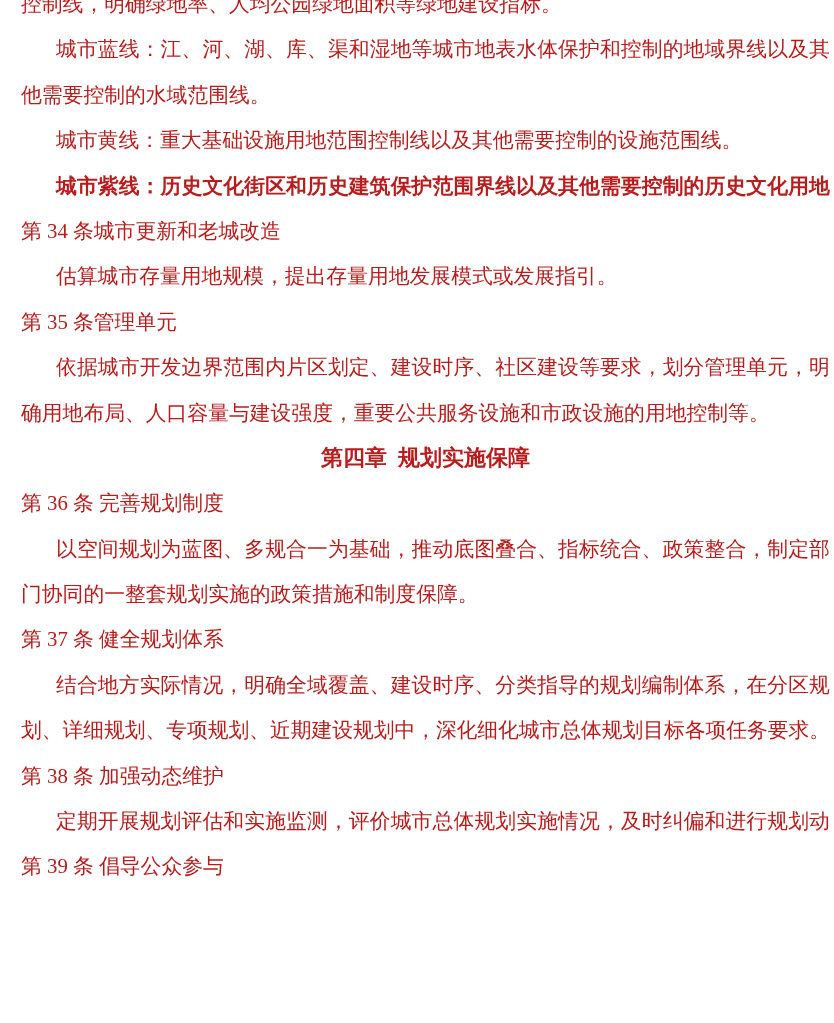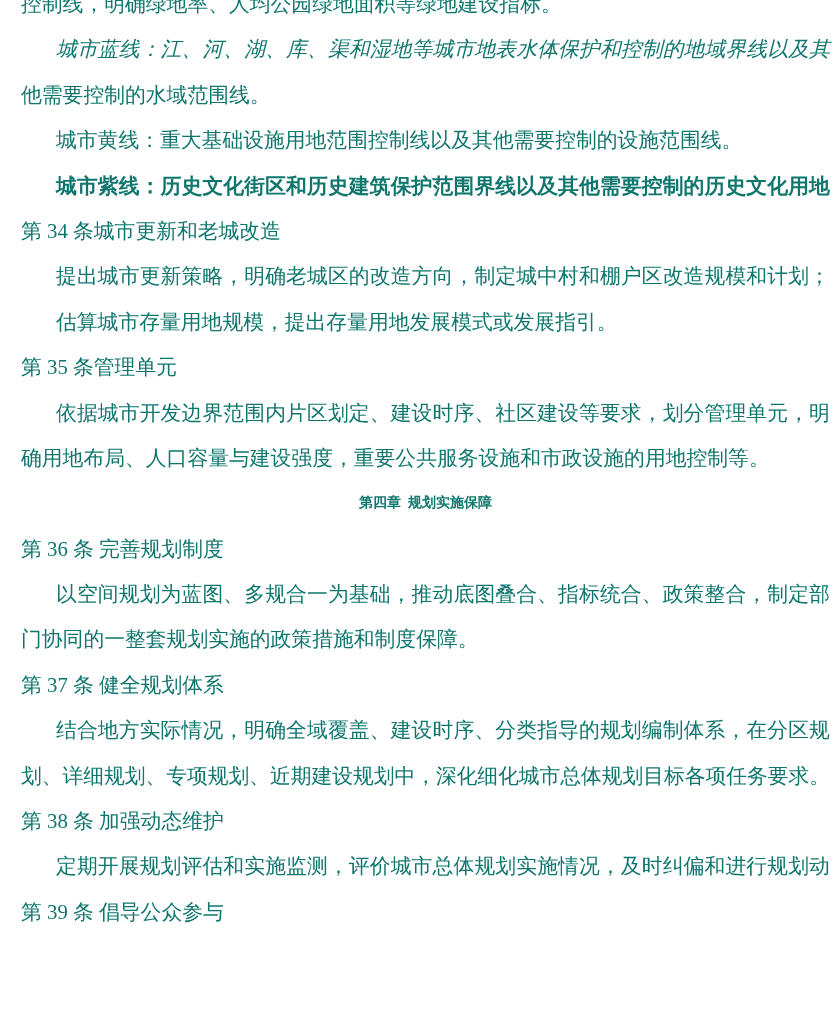--- a/index.html
+++ b/index.html
@@ -7,21 +7,21 @@
     padding: 0;
     background: #ffffff;
   }
   .page {
     position: relative;
     width: 834px;
     height: 1023px;
     background: #ffffff;
     overflow: hidden;
     font-family: "Liberation Serif", serif;
-    color: #0f766e;
+    color: #b91c1c;
   }
   .text-col {
     position: absolute;
     left: 21px;
     top: 0;
     width: 809px;
   }
   .line {
     height: 45.4px;
     line-height: 45.4px;
@@ -31,36 +31,35 @@
   }
   .line.first {
     margin-top: -19px;
   }
   .line.indent {
     text-indent: 35px;
   }
   .line.chapter {
     text-align: center;
     font-weight: bold;
-    font-size: 14px;
+    font-size: 22px;
     white-space: pre;
   }
 </style>
 </head>
 <body>
 
 <div class="page">
   <div class="text-col" id="doc-lines">
       <div class="line body first">控制线，明确绿地率、人均公园绿地面积等绿地建设指标。</div>
-      <div class="line body indent fill" style="letter-spacing: 0.122px; font-style: italic;">城市蓝线：江、河、湖、库、渠和湿地等城市地表水体保护和控制的地域界线以及其</div>
+      <div class="line body indent fill" style="letter-spacing: 0.122px;">城市蓝线：江、河、湖、库、渠和湿地等城市地表水体保护和控制的地域界线以及其</div>
       <div class="line body">他需要控制的水域范围线。</div>
       <div class="line body indent">城市黄线：重大基础设施用地范围控制线以及其他需要控制的设施范围线。</div>
       <div class="line body indent fill" style="letter-spacing: 0.122px; font-weight: bold;">城市紫线：历史文化街区和历史建筑保护范围界线以及其他需要控制的历史文化用地</div>
       <div class="line article">第 34 条城市更新和老城改造</div>
-      <div class="line body indent fill" style="letter-spacing: 0.122px;">提出城市更新策略，明确老城区的改造方向，制定城中村和棚户区改造规模和计划；</div>
       <div class="line body indent">估算城市存量用地规模，提出存量用地发展模式或发展指引。</div>
       <div class="line article">第 35 条管理单元</div>
       <div class="line body indent fill" style="letter-spacing: 0.122px;">依据城市开发边界范围内片区划定、建设时序、社区建设等要求，划分管理单元，明</div>
       <div class="line body">确用地布局、人口容量与建设强度，重要公共服务设施和市政设施的用地控制等。</div>
       <div class="line chapter">第四章  规划实施保障</div>
       <div class="line article">第 36 条 完善规划制度</div>
       <div class="line body indent fill" style="letter-spacing: 0.122px;">以空间规划为蓝图、多规合一为基础，推动底图叠合、指标统合、政策整合，制定部</div>
       <div class="line body">门协同的一整套规划实施的政策措施和制度保障。</div>
       <div class="line article">第 37 条 健全规划体系</div>
       <div class="line body indent fill" style="letter-spacing: 0.122px;">结合地方实际情况，明确全域覆盖、建设时序、分类指导的规划编制体系，在分区规</div>

